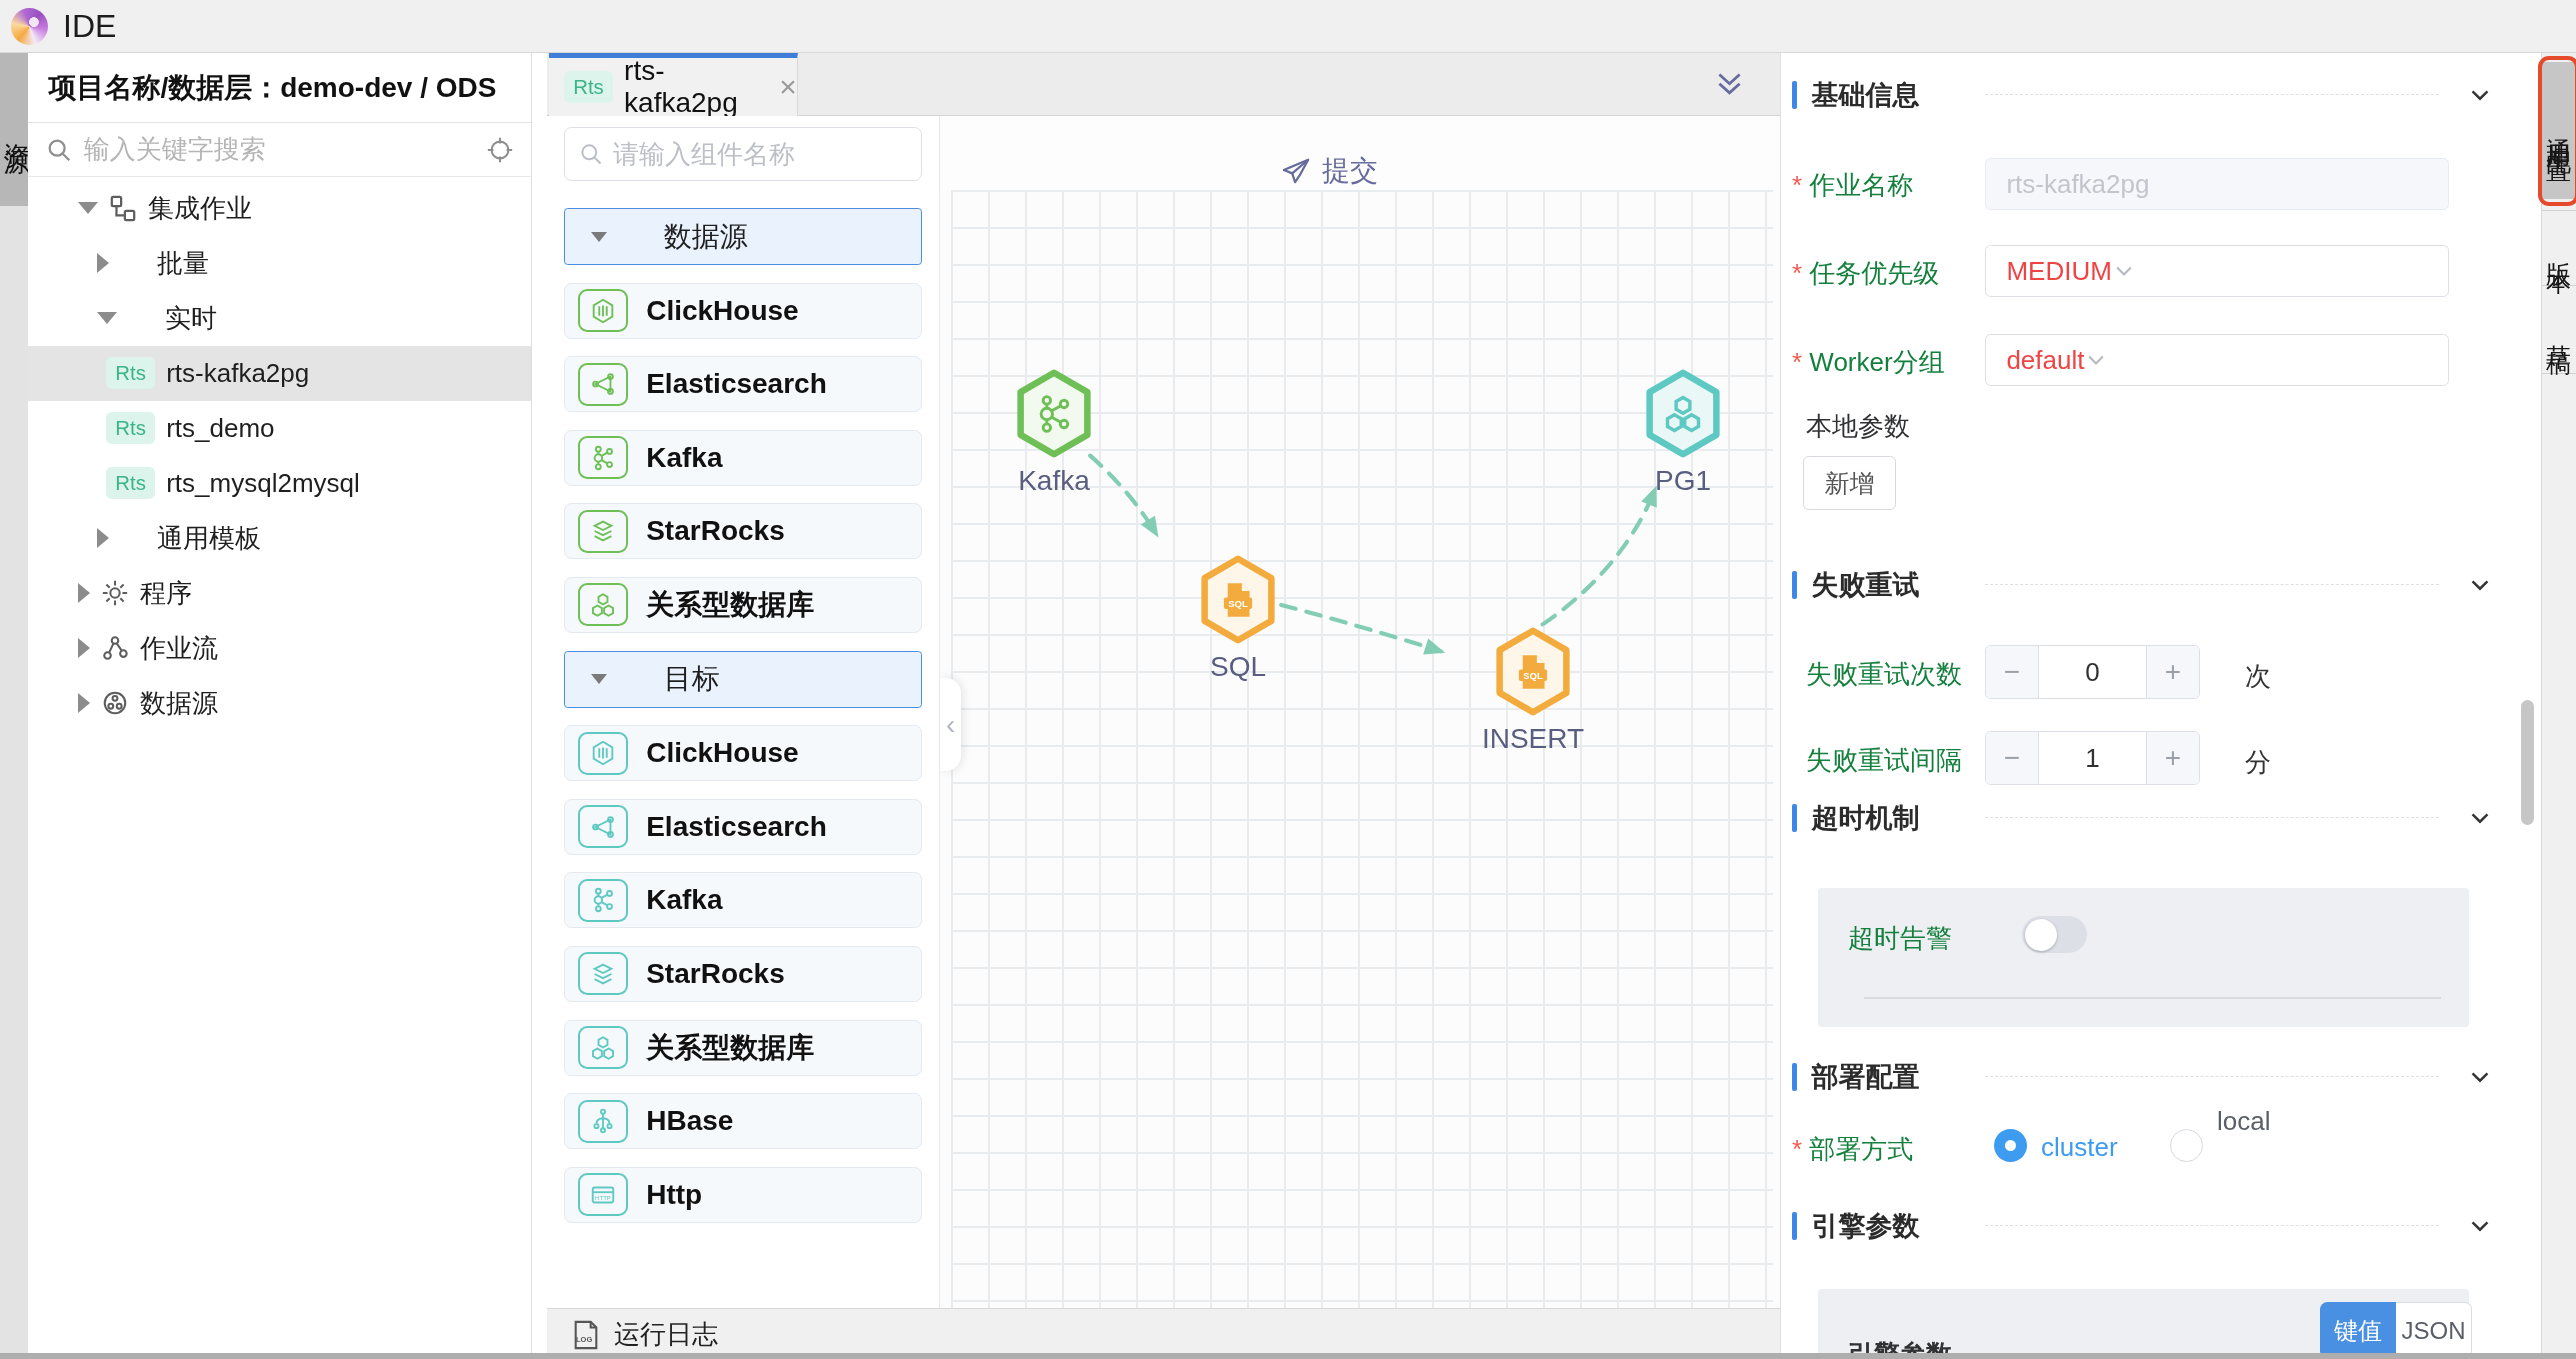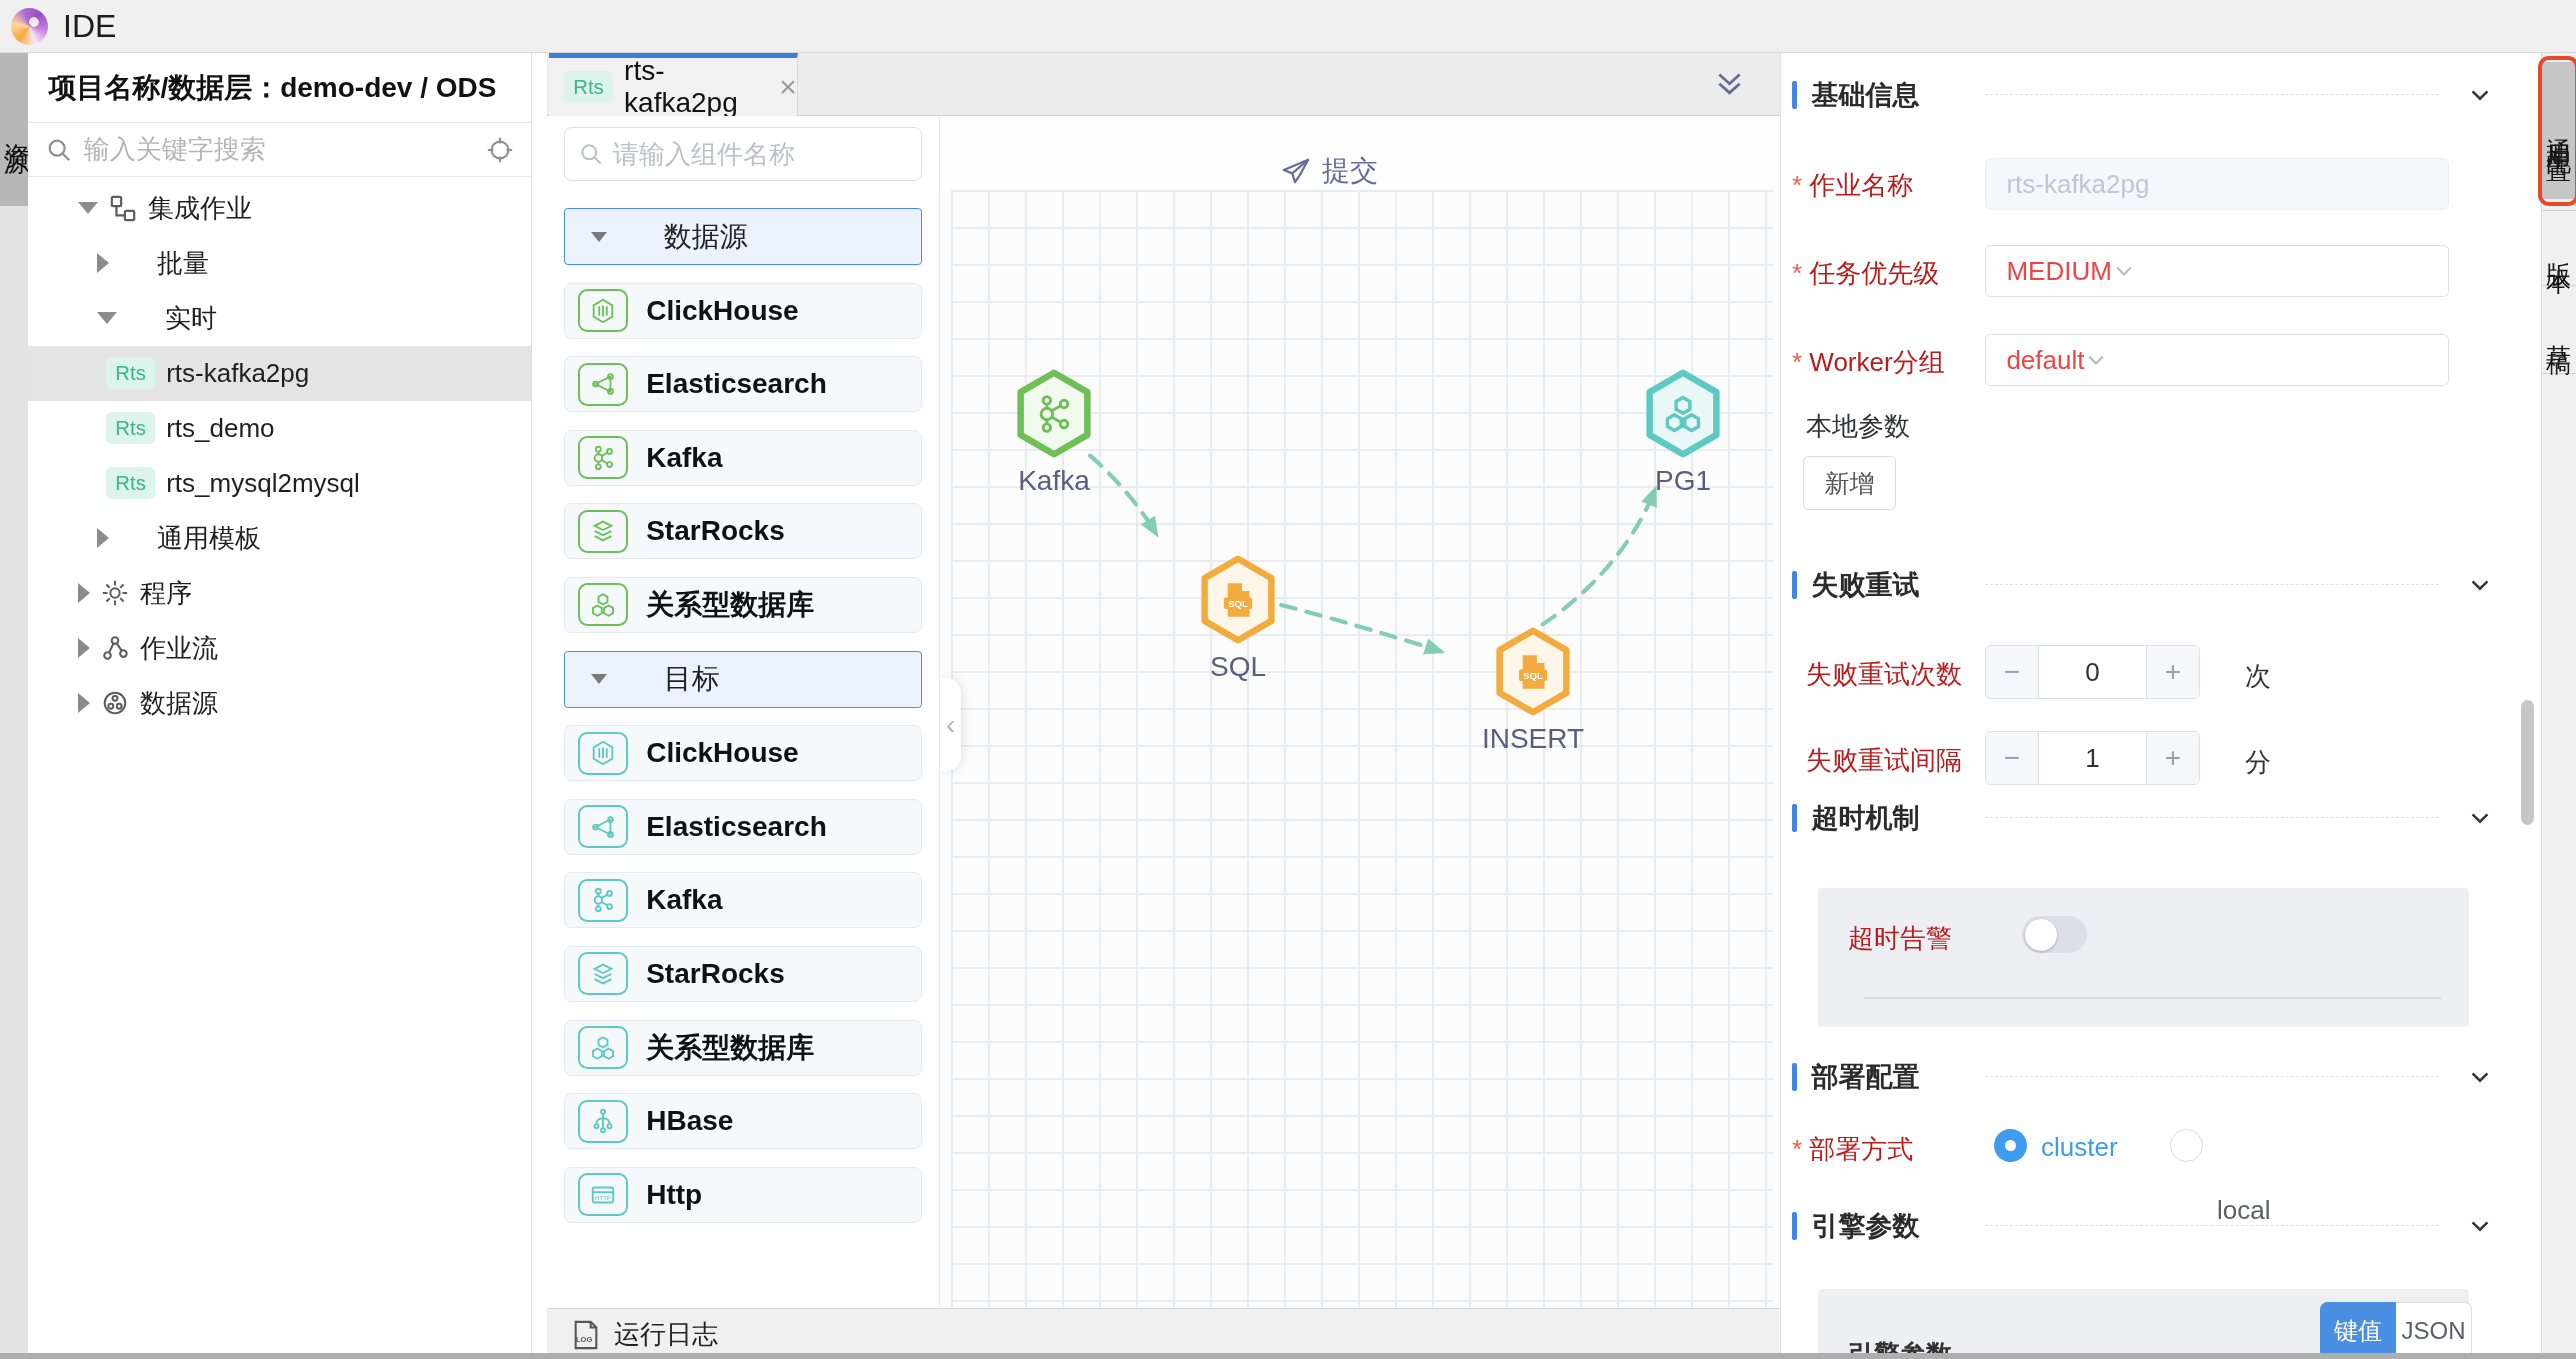--- a/index.html
+++ b/index.html
@@ -87,21 +87,21 @@
             display:flex; align-items:center; padding-left:24px; gap:13px; font-size:26px; color:#222; }
   .logbar .tree-ico { color:#555; }
 
   
   .config { position:absolute; left:1780px; top:53px; width:760px; height:1307px; background:#fff; border-left:0.9px solid #e0e0e0; overflow:hidden; }
   .sec-hdr { position:absolute; left:11px; width:701px; height:33px; display:flex; align-items:center; }
   .sec-bar { width:4.6px; height:28px; background:#3e86e8; border-radius:1.9px; }
   .sec-ttl { margin-left:15px; font-size:27px; font-weight:bold; color:#2b2b2b; white-space:nowrap; }
   .sec-dash { flex:1; border-top:1.9px dashed #e0e0e0; margin:0 28px 0 65px; }
   .sec-chev { color:#333; display:flex; }
-  .flabel { position:absolute; font-size:26px; color:#b91c1c; white-space:nowrap; }
+  .flabel { position:absolute; font-size:26px; color:#15803d; white-space:nowrap; }
   .req::before { content:"* "; color:#f15b50; }
   .ctl { position:absolute; left:204px; width:464px; height:52px; border-radius:5.6px; display:flex; align-items:center; padding:0 20.4px; font-size:26px; }
   .ctl.dis { background:#f5f7fa; border:1.9px solid #e8ebf0; color:#c2c6cc; }
   .ctl.sel { background:#fff; border:1.9px solid #dcdfe6; color:#ef4444; }
   .sel .chev { color:#b4b9c2; display:flex; }
   .btn-add { position:absolute; left:22px; top:403px; width:93px; height:54px; border:1.9px solid #d6d9de; border-radius:5.6px;
              background:#fff; font-size:25px; color:#555; display:flex; align-items:center; justify-content:center; }
   .stepper { position:absolute; left:204px; width:215px; height:54px; border:1.9px solid #dcdfe6; border-radius:5.6px; display:flex; overflow:hidden; }
   .st-btn { width:52px; background:#f5f7fa; color:#9aa0a8; font-size:28px; display:flex; align-items:center; justify-content:center; }
   .st-val { flex:1; background:#fff; color:#303133; font-size:26px; display:flex; align-items:center; justify-content:center;
@@ -626,21 +626,21 @@
         <svg width="26" height="26" viewBox="0 0 28 28" fill="none" stroke="currentColor" stroke-width="2.6">
             <path d="M6 10 L14 18 L22 10"></path>
           </svg>
       </span>
     </div>
 
     <span class="flabel req" style="left:11px; top:1079px;">部署方式</span>
     <span class="radio-on" style="left:213px; top:1076px;"></span>
     <span class="flabel" style="left:260px; top:1079px; color:#3d9bf0;">cluster</span>
     <span class="radio-off" style="left:389px; top:1076px;"></span>
-    <span class="flabel" style="left:436px; top:1142px; color:#5a5e66;">local</span>
+    <span class="flabel" style="left:436px; top:1053px; color:#5a5e66;">local</span>
 
     <div class="sec-hdr" style="top:1156px;">
       <span class="sec-bar"></span>
       <span class="sec-ttl">引擎参数</span>
       <span class="sec-dash"></span>
       <span class="sec-chev">
         <svg width="26" height="26" viewBox="0 0 28 28" fill="none" stroke="currentColor" stroke-width="2.6">
             <path d="M6 10 L14 18 L22 10"></path>
           </svg>
       </span>

